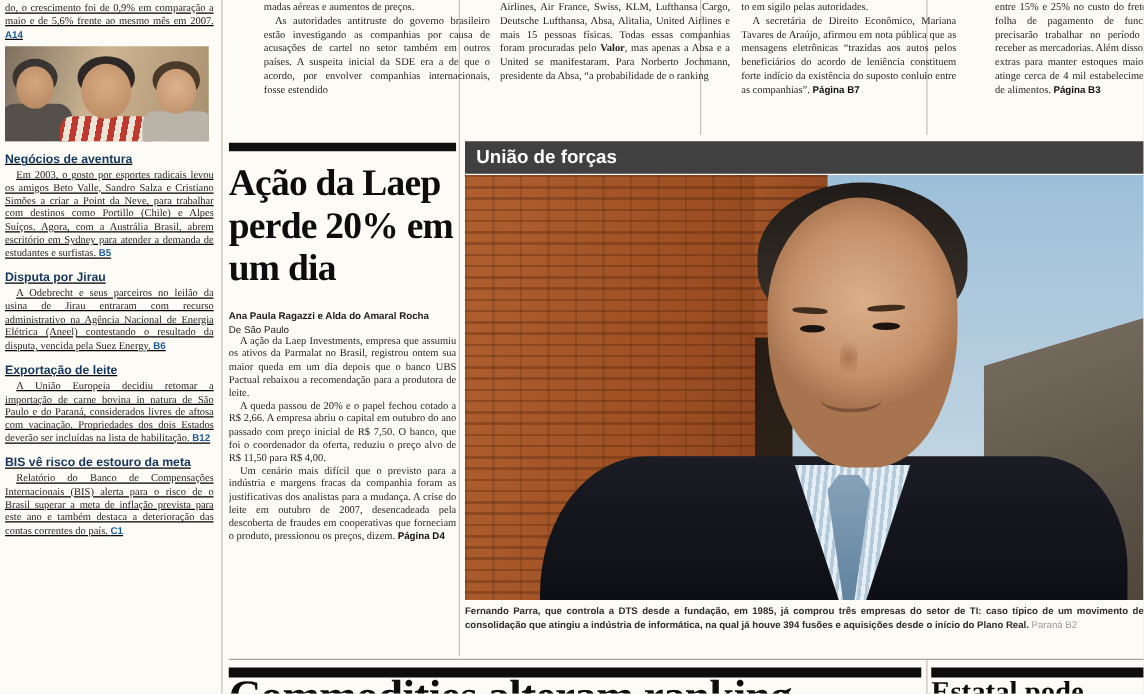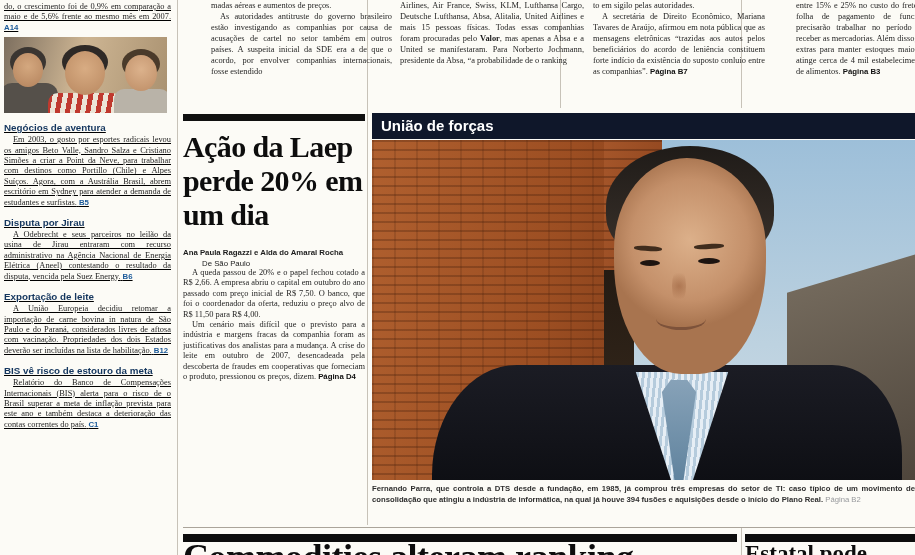--- a/index.html
+++ b/index.html
@@ -42,27 +42,27 @@
   .black-bar { position:absolute; height:8px; background:#0d0d0d; }
 
   
   .topcol { position:absolute; top:0; height:110px; overflow:hidden;margin-left:28px; }
 
   
   .article { position:absolute; left:183px; top:114px; width:182px; height:412px; overflow:hidden; }
   .article h1 { font:bold 30px/34px "Liberation Serif", serif; letter-spacing:-0.6px;
                 color:#0d0d0d; margin:9px 0 16px 0; text-align:left; }
   .byline   { font:bold 7.8px/9px "Liberation Sans", sans-serif; color:#1c1c1c; }
-  .dateline { font:7.8px/9px "Liberation Sans", sans-serif; color:#1c1c1c; margin-top:2px;margin-left:19px; }
+  .dateline { font:7.8px/9px "Liberation Sans", sans-serif; color:#1c1c1c; margin-top:2px; }
   .article p.body { margin-top:0; }
   .article .p-first { margin-top:14px; }
 
   
   .banner { position:absolute; left:372px; top:113px; width:543px; height:26px; box-sizing:border-box;
-            background:#0f172a; color:#fff; font:bold 15px/26px "Liberation Sans", sans-serif;
+            background:#404040; color:#fff; font:bold 15px/26px "Liberation Sans", sans-serif;
             padding-left:9px; }
   .photo-main { position:absolute; left:372px; top:140px; width:543px; height:340px; overflow:hidden;
                 background:linear-gradient(180deg,#9dbfd9 0%,#bdd2e0 60%,#cfdde6 100%); }
   .photo-main div { position:absolute; }
   .brick-left { left:0; top:0; width:232px; height:340px;
      background:
        repeating-linear-gradient(180deg, rgba(60,25,8,.28) 0 2px, rgba(0,0,0,0) 2px 9px),
        repeating-linear-gradient(90deg,  rgba(60,25,8,.16) 0 2px, rgba(0,0,0,0) 2px 22px),
        linear-gradient(100deg,#b0602f,#9c4e22 70%,#8a431d); }
   .brick-top { left:232px; top:0; width:58px; height:135px;
@@ -172,20 +172,21 @@
 
   <div class="topcol" style="left:768px; width:168px;">
     <p class="serif lh11"><span>entre 15% e 25% no custo do frete e de 10% na folha de pagamento de funcionários, que precisarão trabalhar no período noturno para receber as mercadorias. Além disso, haverá gastos extras para manter estoques maiores. A medida atinge cerca de 4 mil estabelecimentos do varejo de alimentos.</span> <span class="ref ref-dark">Página B3</span></p>
   </div>
 
   <div class="article">
     <div class="kicker-bar"></div>
     <h1>Ação da Laep perde 20% em um dia</h1>
     <div class="byline">Ana Paula Ragazzi e Alda do Amaral Rocha</div>
     <div class="dateline">De São Paulo</div>
+    <p class="serif indent body p-first">A ação da Laep Investments, empresa que assumiu os ativos da Parmalat no Brasil, registrou ontem sua maior queda em um dia depois que o banco UBS Pactual rebaixou a recomendação para a produtora de leite.</p>
     <p class="serif indent body">A queda passou de 20% e o papel fechou cotado a R$ 2,66. A empresa abriu o capital em outubro do ano passado com preço inicial de R$ 7,50. O banco, que foi o coordenador da oferta, reduziu o preço alvo de R$ 11,50 para R$ 4,00.</p>
     <p class="serif indent body"><span>Um cenário mais difícil que o previsto para a indústria e margens fracas da companhia foram as justificativas dos analistas para a mudança. A crise do leite em outubro de 2007, desencadeada pela descoberta de fraudes em cooperativas que forneciam o produto, pressionou os preços, dizem.</span> <span class="ref ref-dark">Página D4</span></p>
   </div>
 
   <div class="banner"><span>União de forças</span></div>
 
   <div class="photo-main">
     <div class="brick-left"></div>
     <div class="brick-top"></div>
     <div class="brick-slot"></div>
@@ -196,21 +197,21 @@
     <div class="tie"></div>
     <div class="face"></div>
     <div class="brow-l"></div>
     <div class="brow-r"></div>
     <div class="eye-l"></div>
     <div class="eye-r"></div>
     <div class="nose"></div>
     <div class="smile"></div>
   </div>
 
-  <p class="caption"><span>Fernando Parra, que controla a DTS desde a fundação, em 1985, já comprou três empresas do setor de TI: caso típico de um movimento de consolidação que atingiu a indústria de informática, na qual já houve 394 fusões e aquisições desde o início do Plano Real.</span> <span class="cap-ref">Página B2</span></p>
+  <p class="caption"><span>Fernando Parra, que controla a DTS desde a fundação, em 1985, já comprou três empresas do setor de TI: caso típico de um movimento de consolidação que atingiu a indústria de informática, na qual já houve 394 fusões e aquisições desde o início do Plano Real.</span> <span class="cap-ref">Paraná B2</span></p>
 
   <div class="hairline" style="left:183px; top:527px; width:732px;"></div>
   <div class="black-bar" style="left:183px; top:534px; width:554px;"></div>
   <div class="black-bar" style="left:745px; top:534px; width:170px;"></div>
   <div class="bottom-headline">Commodities alteram ranking</div>
   <div class="bottom-right-headline">Estatal pode</div>
 
 </div>
 
 </body></html>

